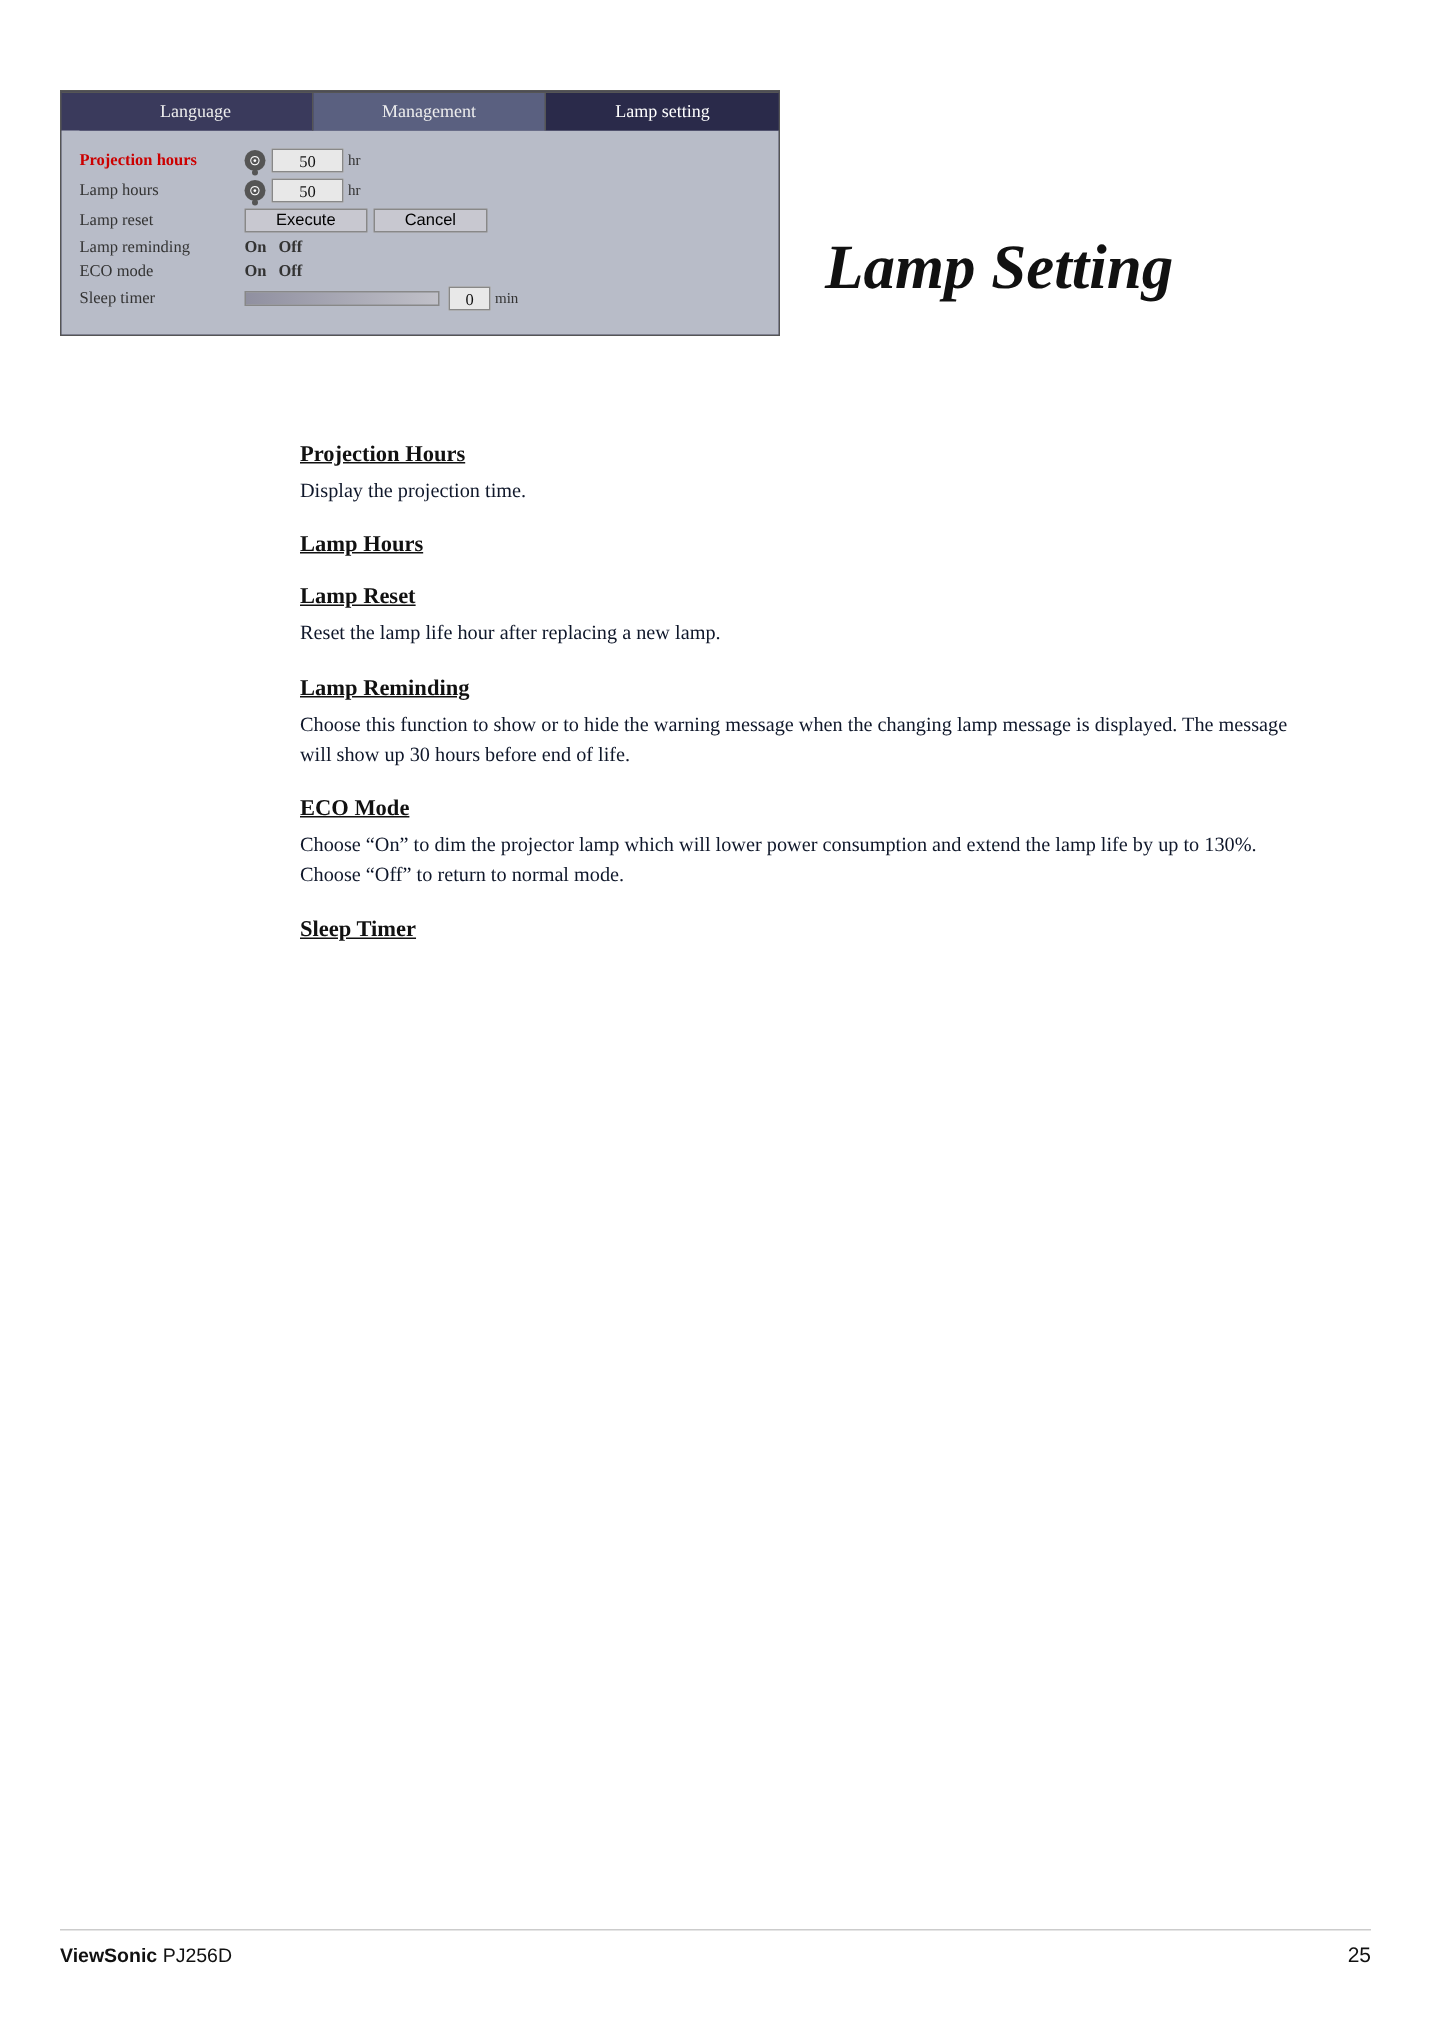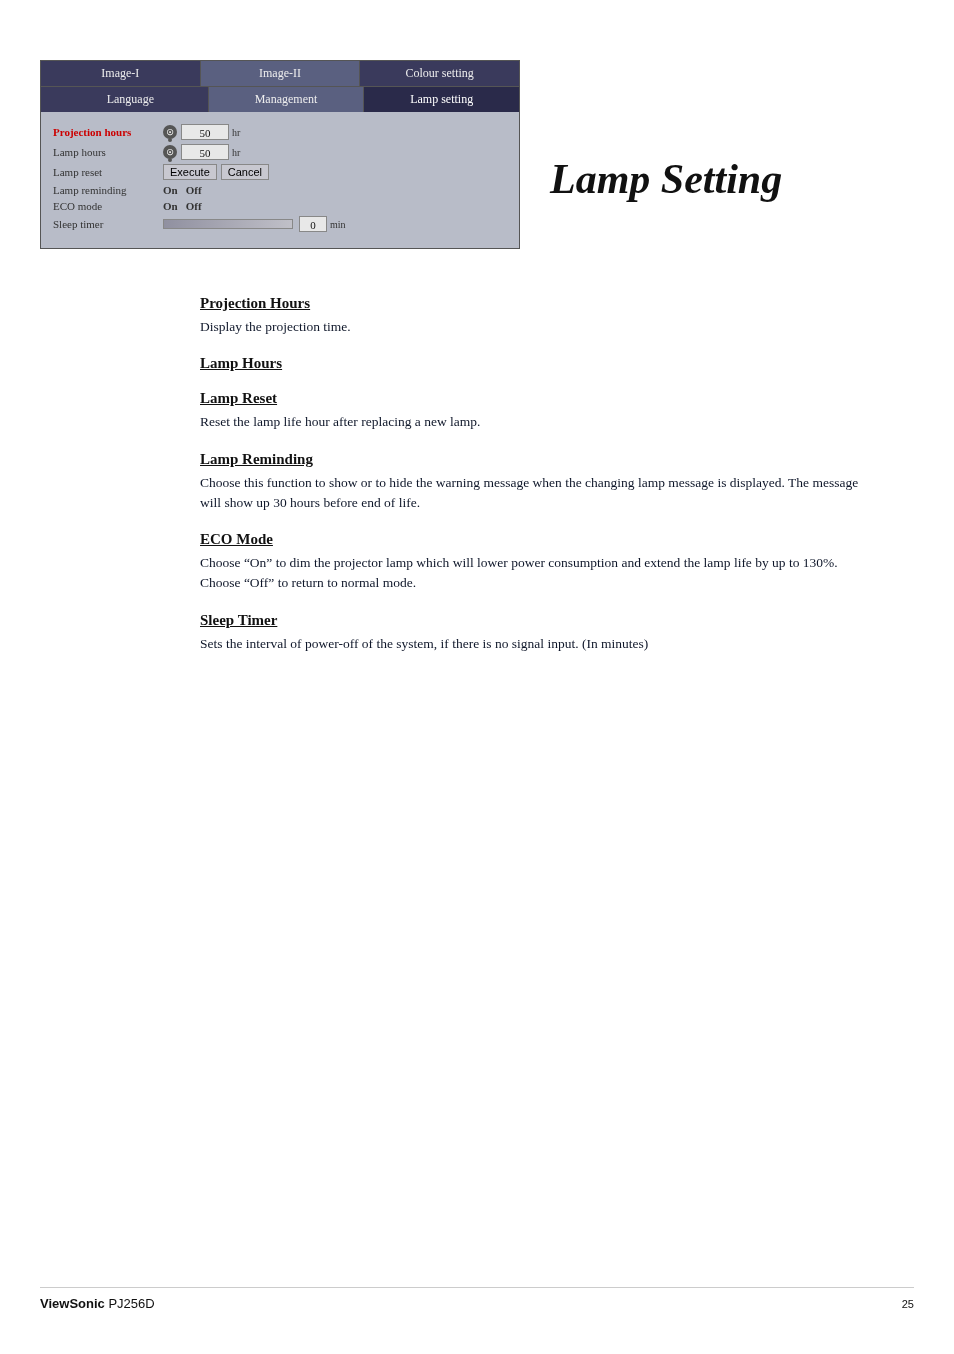--- a/index.html
+++ b/index.html
@@ -118,21 +118,21 @@
     .osd-unit {
       margin-left: 3px;
       font-size: 10px;
       color: #333;
     }
 
     .osd-btn {
       background: #c8c8d0;
       border: 1px solid #888;
       font-size: 11px;
-      padding: 1px 6px;
+      padding: 1px 20px;
       margin-right: 4px;
       cursor: pointer;
     }
 
     .osd-onoff {
       font-size: 11px;
       margin-right: 8px;
       color: #333;
       font-weight: bold;
     }
@@ -217,33 +217,28 @@
 
     .footer-brand {
       font-size: 13px;
       font-family: Arial, sans-serif;
     }
     .footer-brand span.vs {
       font-weight: bold;
     }
 
     .footer-page {
-      font-size: 11px;
+      font-size: 14px;
       font-family: Arial, sans-serif;
     }
   </style>
 </head>
 <body>
 
 <div class="osd-panel">
-  <div class="osd-tabs-row1">
-    <div class="osd-tab">Image-I</div>
-    <div class="osd-tab highlight">Image-II</div>
-    <div class="osd-tab">Colour setting</div>
-  </div>
   <div class="osd-tabs-row2">
     <div class="osd-tab">Language</div>
     <div class="osd-tab highlight">Management</div>
     <div class="osd-tab active">Lamp setting</div>
   </div>
   <div class="osd-content">
 
     <div class="osd-row">
       <div class="osd-label active-label">Projection hours</div>
       <div class="osd-input-box">
@@ -302,21 +297,20 @@
   <div class="section-heading">Lamp Reset</div>
   <div class="section-body">Reset the lamp life hour after replacing a new lamp.</div>
 
   <div class="section-heading">Lamp Reminding</div>
   <div class="section-body">Choose this function to show or to hide the warning message when the changing lamp message is displayed. The message will show up 30 hours before end of life.</div>
 
   <div class="section-heading">ECO Mode</div>
   <div class="section-body">Choose “On” to dim the projector lamp which will lower power consumption and extend the lamp life by up to 130%. Choose “Off” to return to normal mode.</div>
 
   <div class="section-heading">Sleep Timer</div>
-  <div class="section-body">Sets the interval of power-off of the system, if there is no signal input. (In minutes)</div>
 
 </div>
 
 <div class="footer">
   <div class="footer-brand">
     <span class="vs">ViewSonic</span>
     <span> </span><span>PJ256D</span>
   </div>
   <div class="footer-page">25</div>
 </div>

